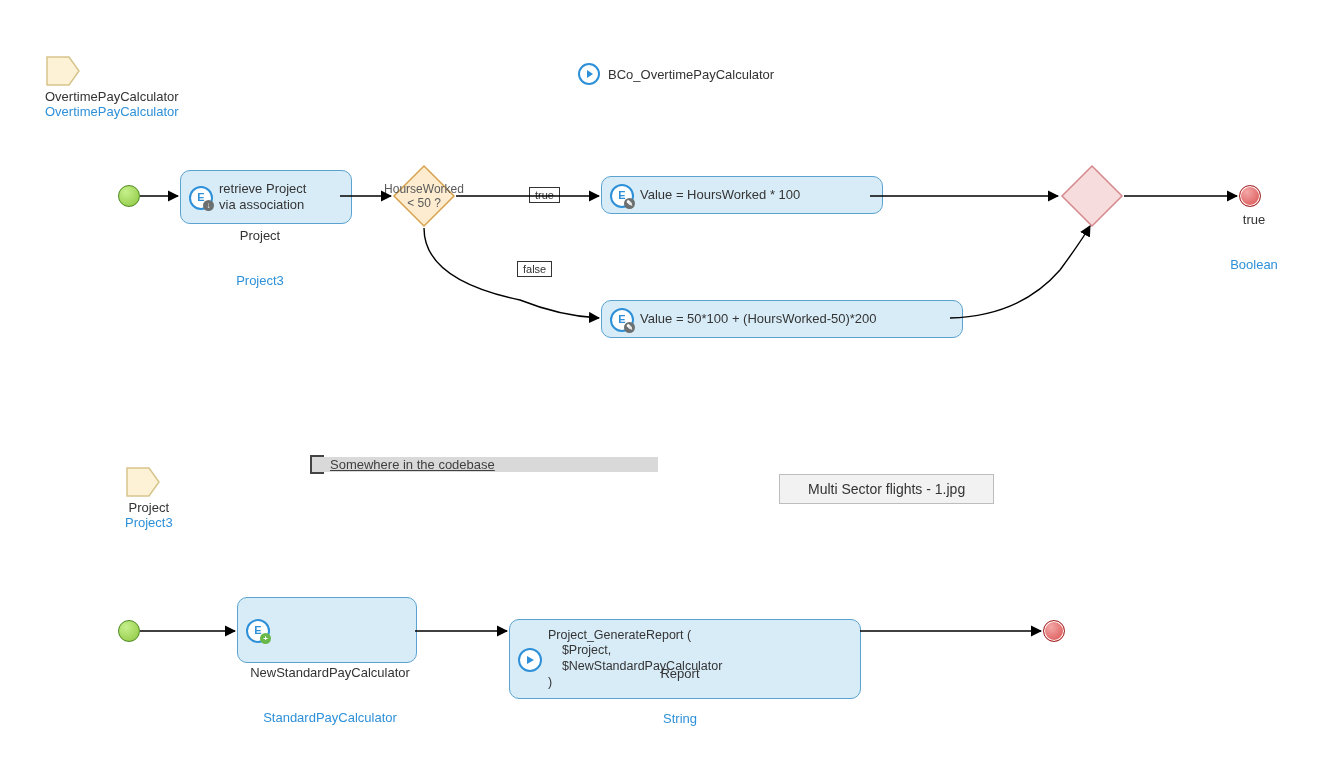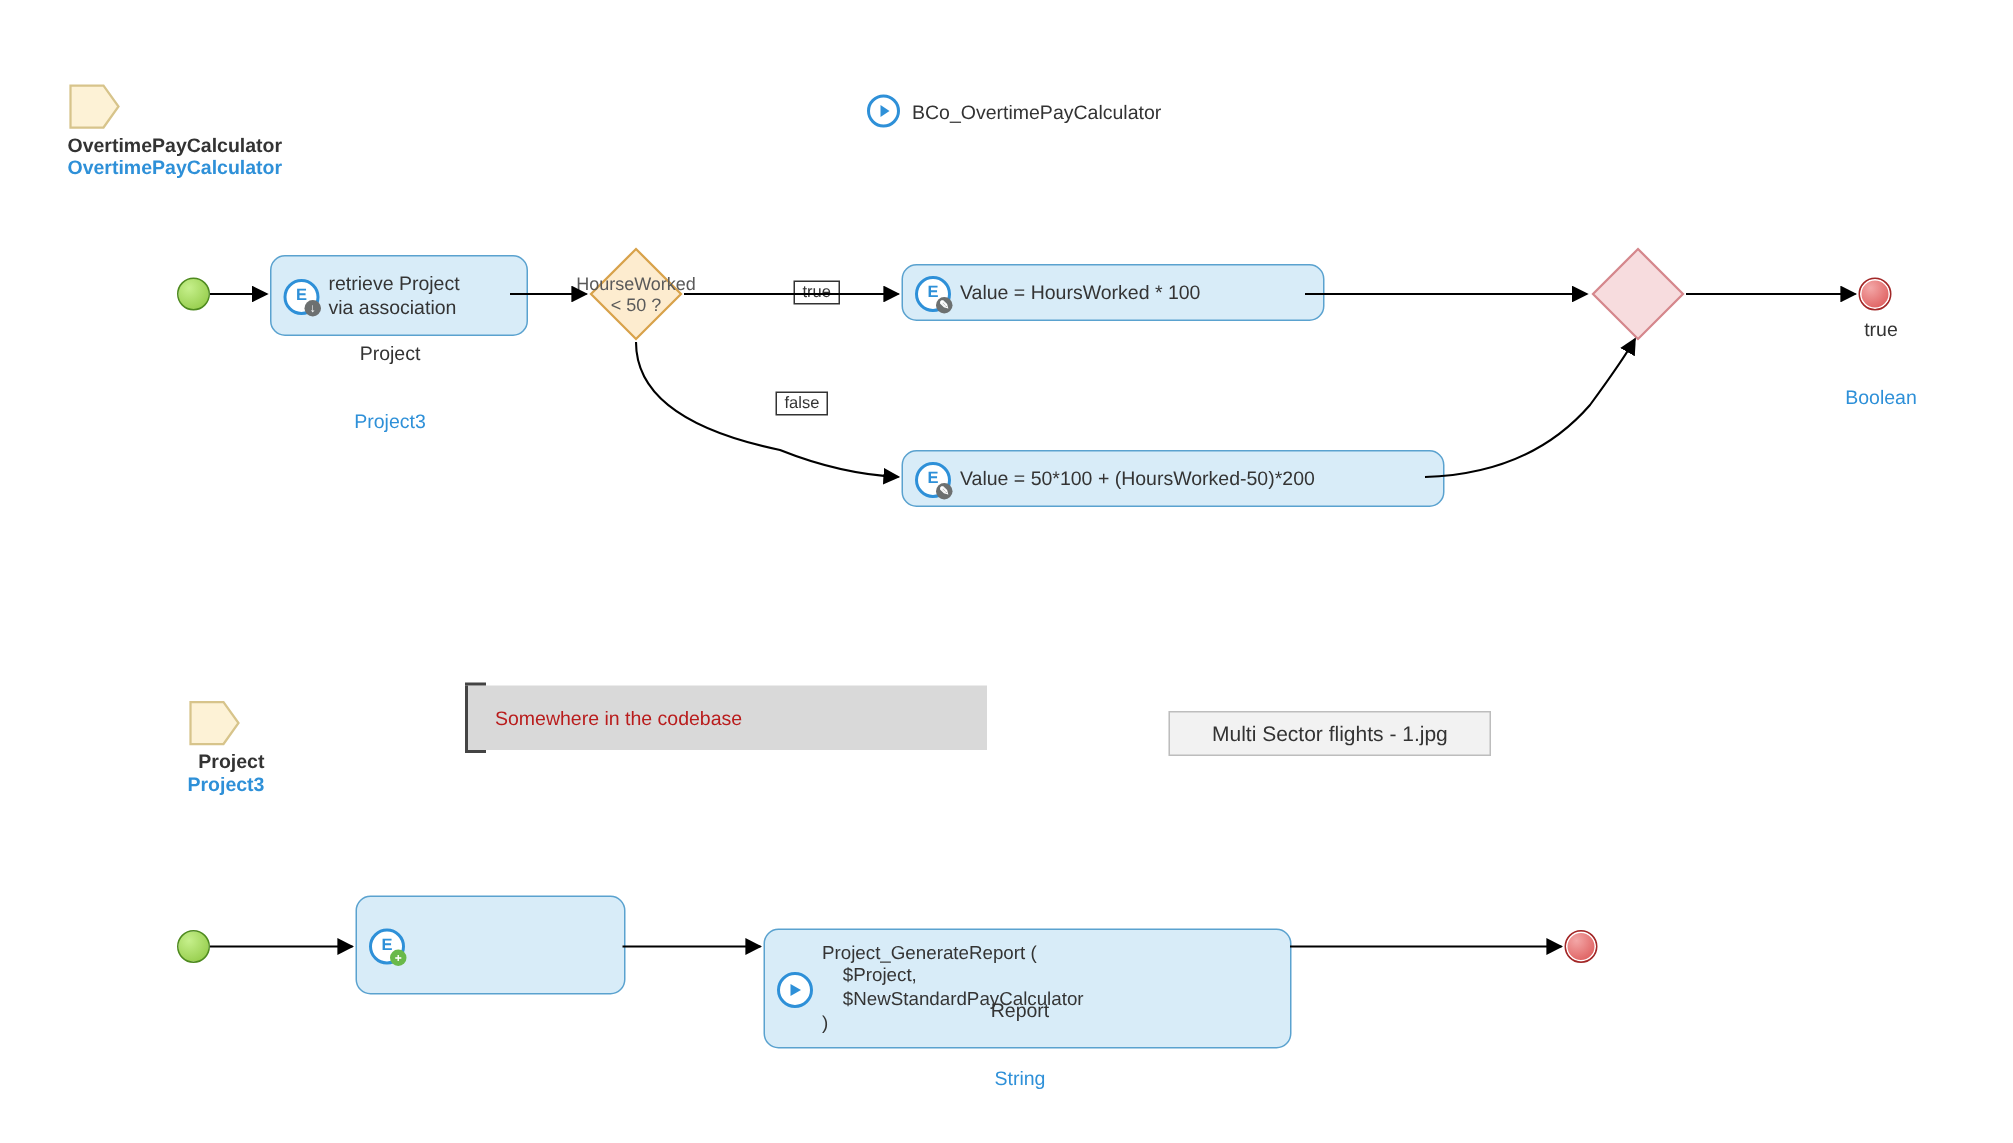--- a/index.html
+++ b/index.html
@@ -56,22 +56,21 @@
     position: absolute;
     width: 20px; height: 20px; border-radius: 50%;
     background: radial-gradient(circle at 35% 30%, #f3a7a7, #d94c4c);
     border: 1.5px solid #a12727;
     box-shadow: 0 0 0 1px #ffffff inset;
   }
 
   
   .param {
     position: absolute;
-    text-align: right;
-    font-weight: bold;
+    text-align: center;
   }
   .param svg { display: block; }
   .param .pl-name { color: #333; margin-top: 2px; }
   .param .pl-type { color: #2e90d8; }
 
   
   .caption {
     position: absolute;
     text-align: center;
     line-height: 1.3;
@@ -125,23 +124,24 @@
     border-top: 4px solid transparent;
     border-bottom: 4px solid transparent;
     margin-left: 2px;
   }
 
   
   .annotation {
     position: absolute;
     background: #d9d9d9;
     border-left: 2px solid #444;
-    padding: 14px 18px;
-    color: #b91c1c;
+    padding: 0 18px;
+    color: #404040;
     font-size: 13px;
+    text-decoration: underline;
   }
   .annotation::before, .annotation::after {
     content: '';
     position: absolute;
     left: -2px;
     width: 14px; height: 2px; background: #444;
   }
   .annotation::before { top: -2px; }
   .annotation::after  { bottom: -2px; }
 
@@ -247,20 +247,24 @@
   <div class="file-tip" style="left:779px; top:474px;">
     <span>Multi Sector flights - 1.jpg</span>
   </div>
 
   <div class="start-event" style="left:118px; top:620px;"></div>
 
   <div class="act" style="left:237px; top:597px; width:128px; height:52px;">
     <span class="act-icon">
       <span class="ring-icon">E<span class="badge badge-green">+</span></span>
     </span>
+  </div>
+  <div class="caption" style="left:230px; top:665px; width:200px;">
+    <div class="cap-name">NewStandardPayCalculator</div>
+    <div class="cap-type">StandardPayCalculator</div>
   </div>
 
   <div class="act" style="left:509px; top:619px; width:300px; height:66px;">
     <span class="act-icon">
       <span class="ring-icon" style="border-color:#2e90d8;">
         <svg width="10" height="10" viewBox="0 0 10 10" style="display:block;">
           <polygon points="2,1 9,5 2,9" fill="#2e90d8"></polygon>
         </svg>
       </span>
     </span>

